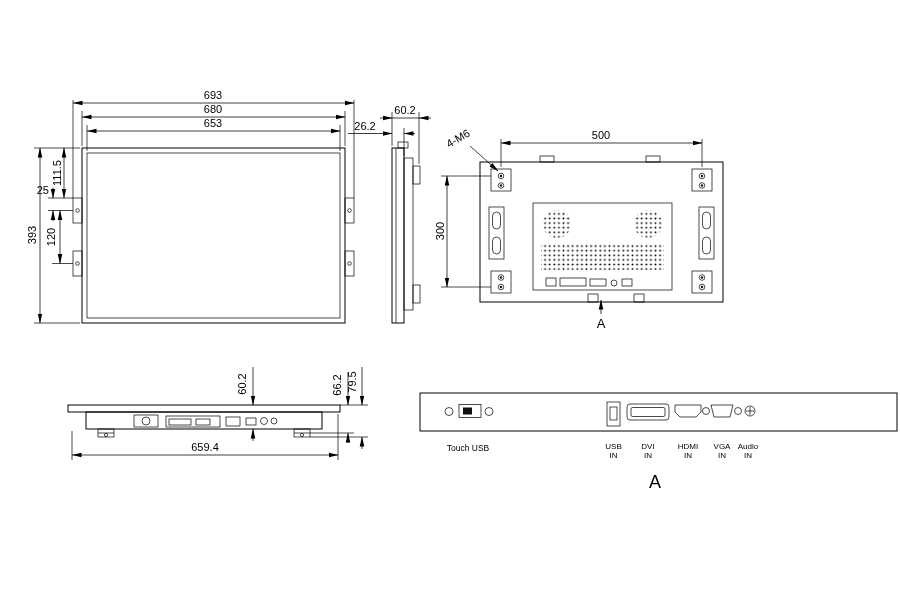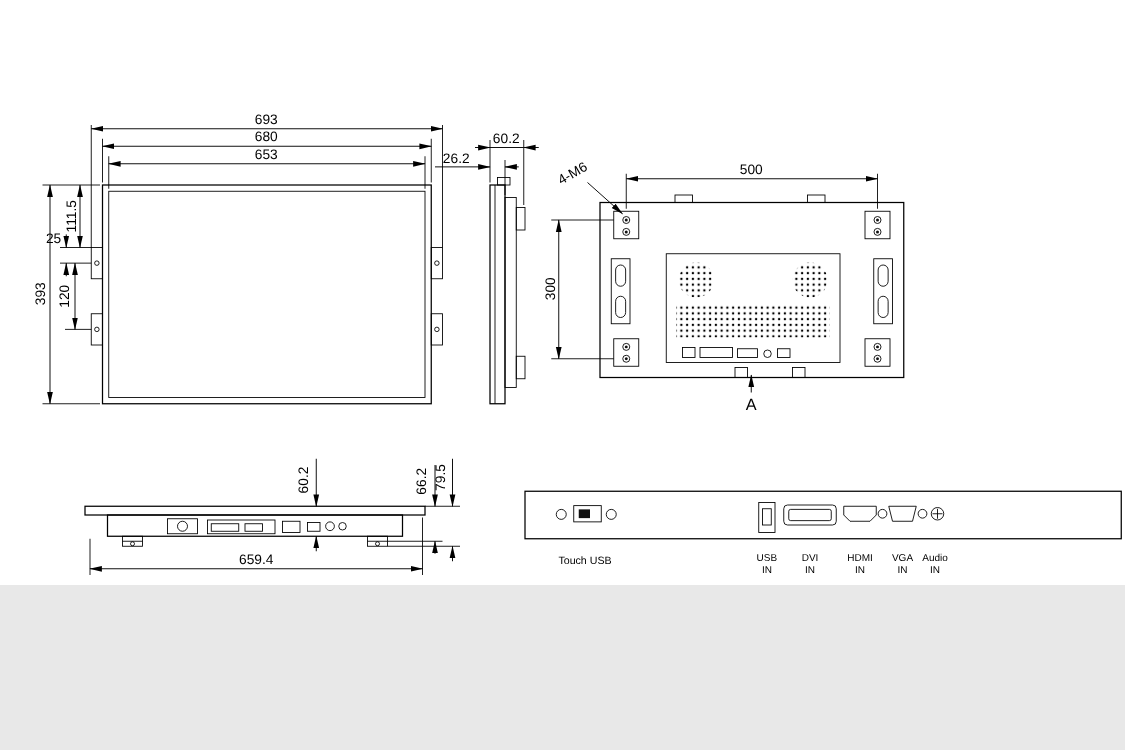--- a/index.html
+++ b/index.html
@@ -1,16 +1,16 @@
 <!DOCTYPE html>
 <html><head>
 <meta charset="utf-8">
 <style>
   html,body{margin:0;padding:0;background:#e8e8e8;}
-  .sheet{width:900px;height:468px;background:#ffffff;position:relative;margin:0 auto;overflow:hidden;}
+  .sheet{width:900px;height:600px;background:#ffffff;position:relative;margin:0 auto;overflow:hidden;}
   svg{position:absolute;left:0;top:0;}
   text{font-family:"Liberation Sans", sans-serif;fill:#000;}
   .dim{font-size:11px;}
   .plabel{font-size:8px;}
   .touch{font-size:8.5px;}
   .secA{font-size:18px;}
   .viewA{font-size:13px;}
   .o{fill:none;stroke:#000;stroke-width:1;}
   .t{fill:none;stroke:#000;stroke-width:0.7;}
   .d{fill:none;stroke:#000;stroke-width:0.75;}

